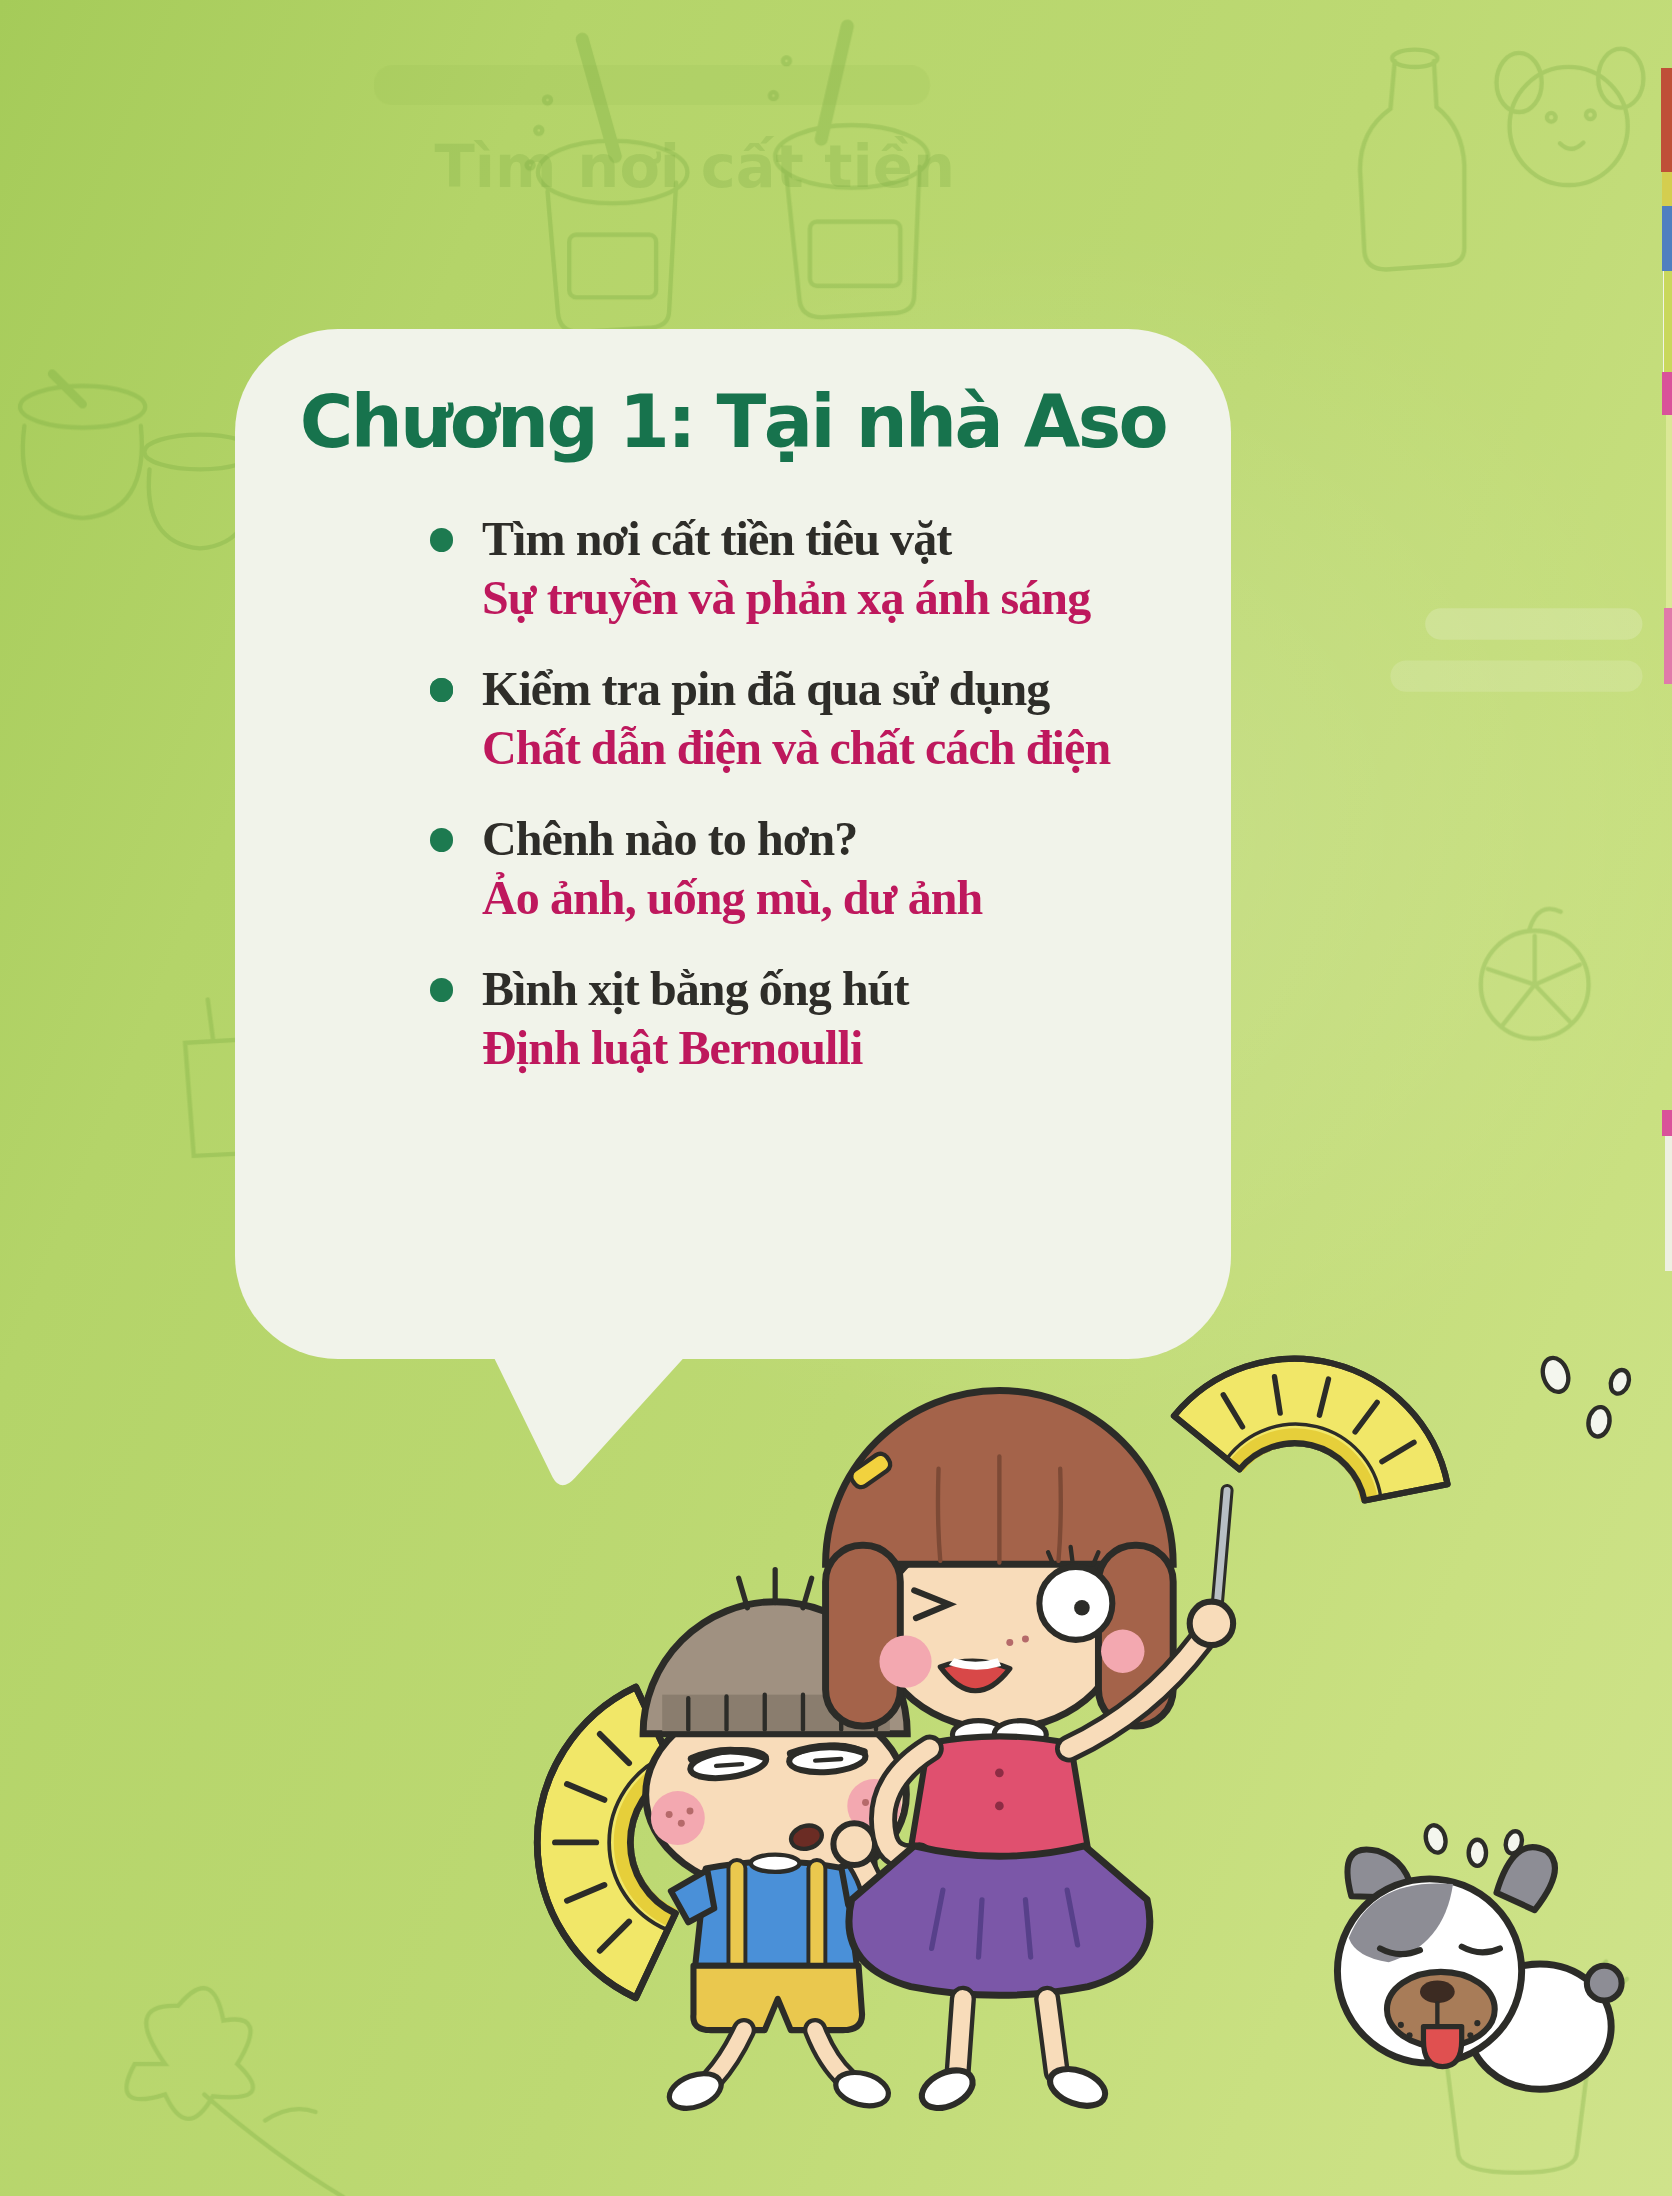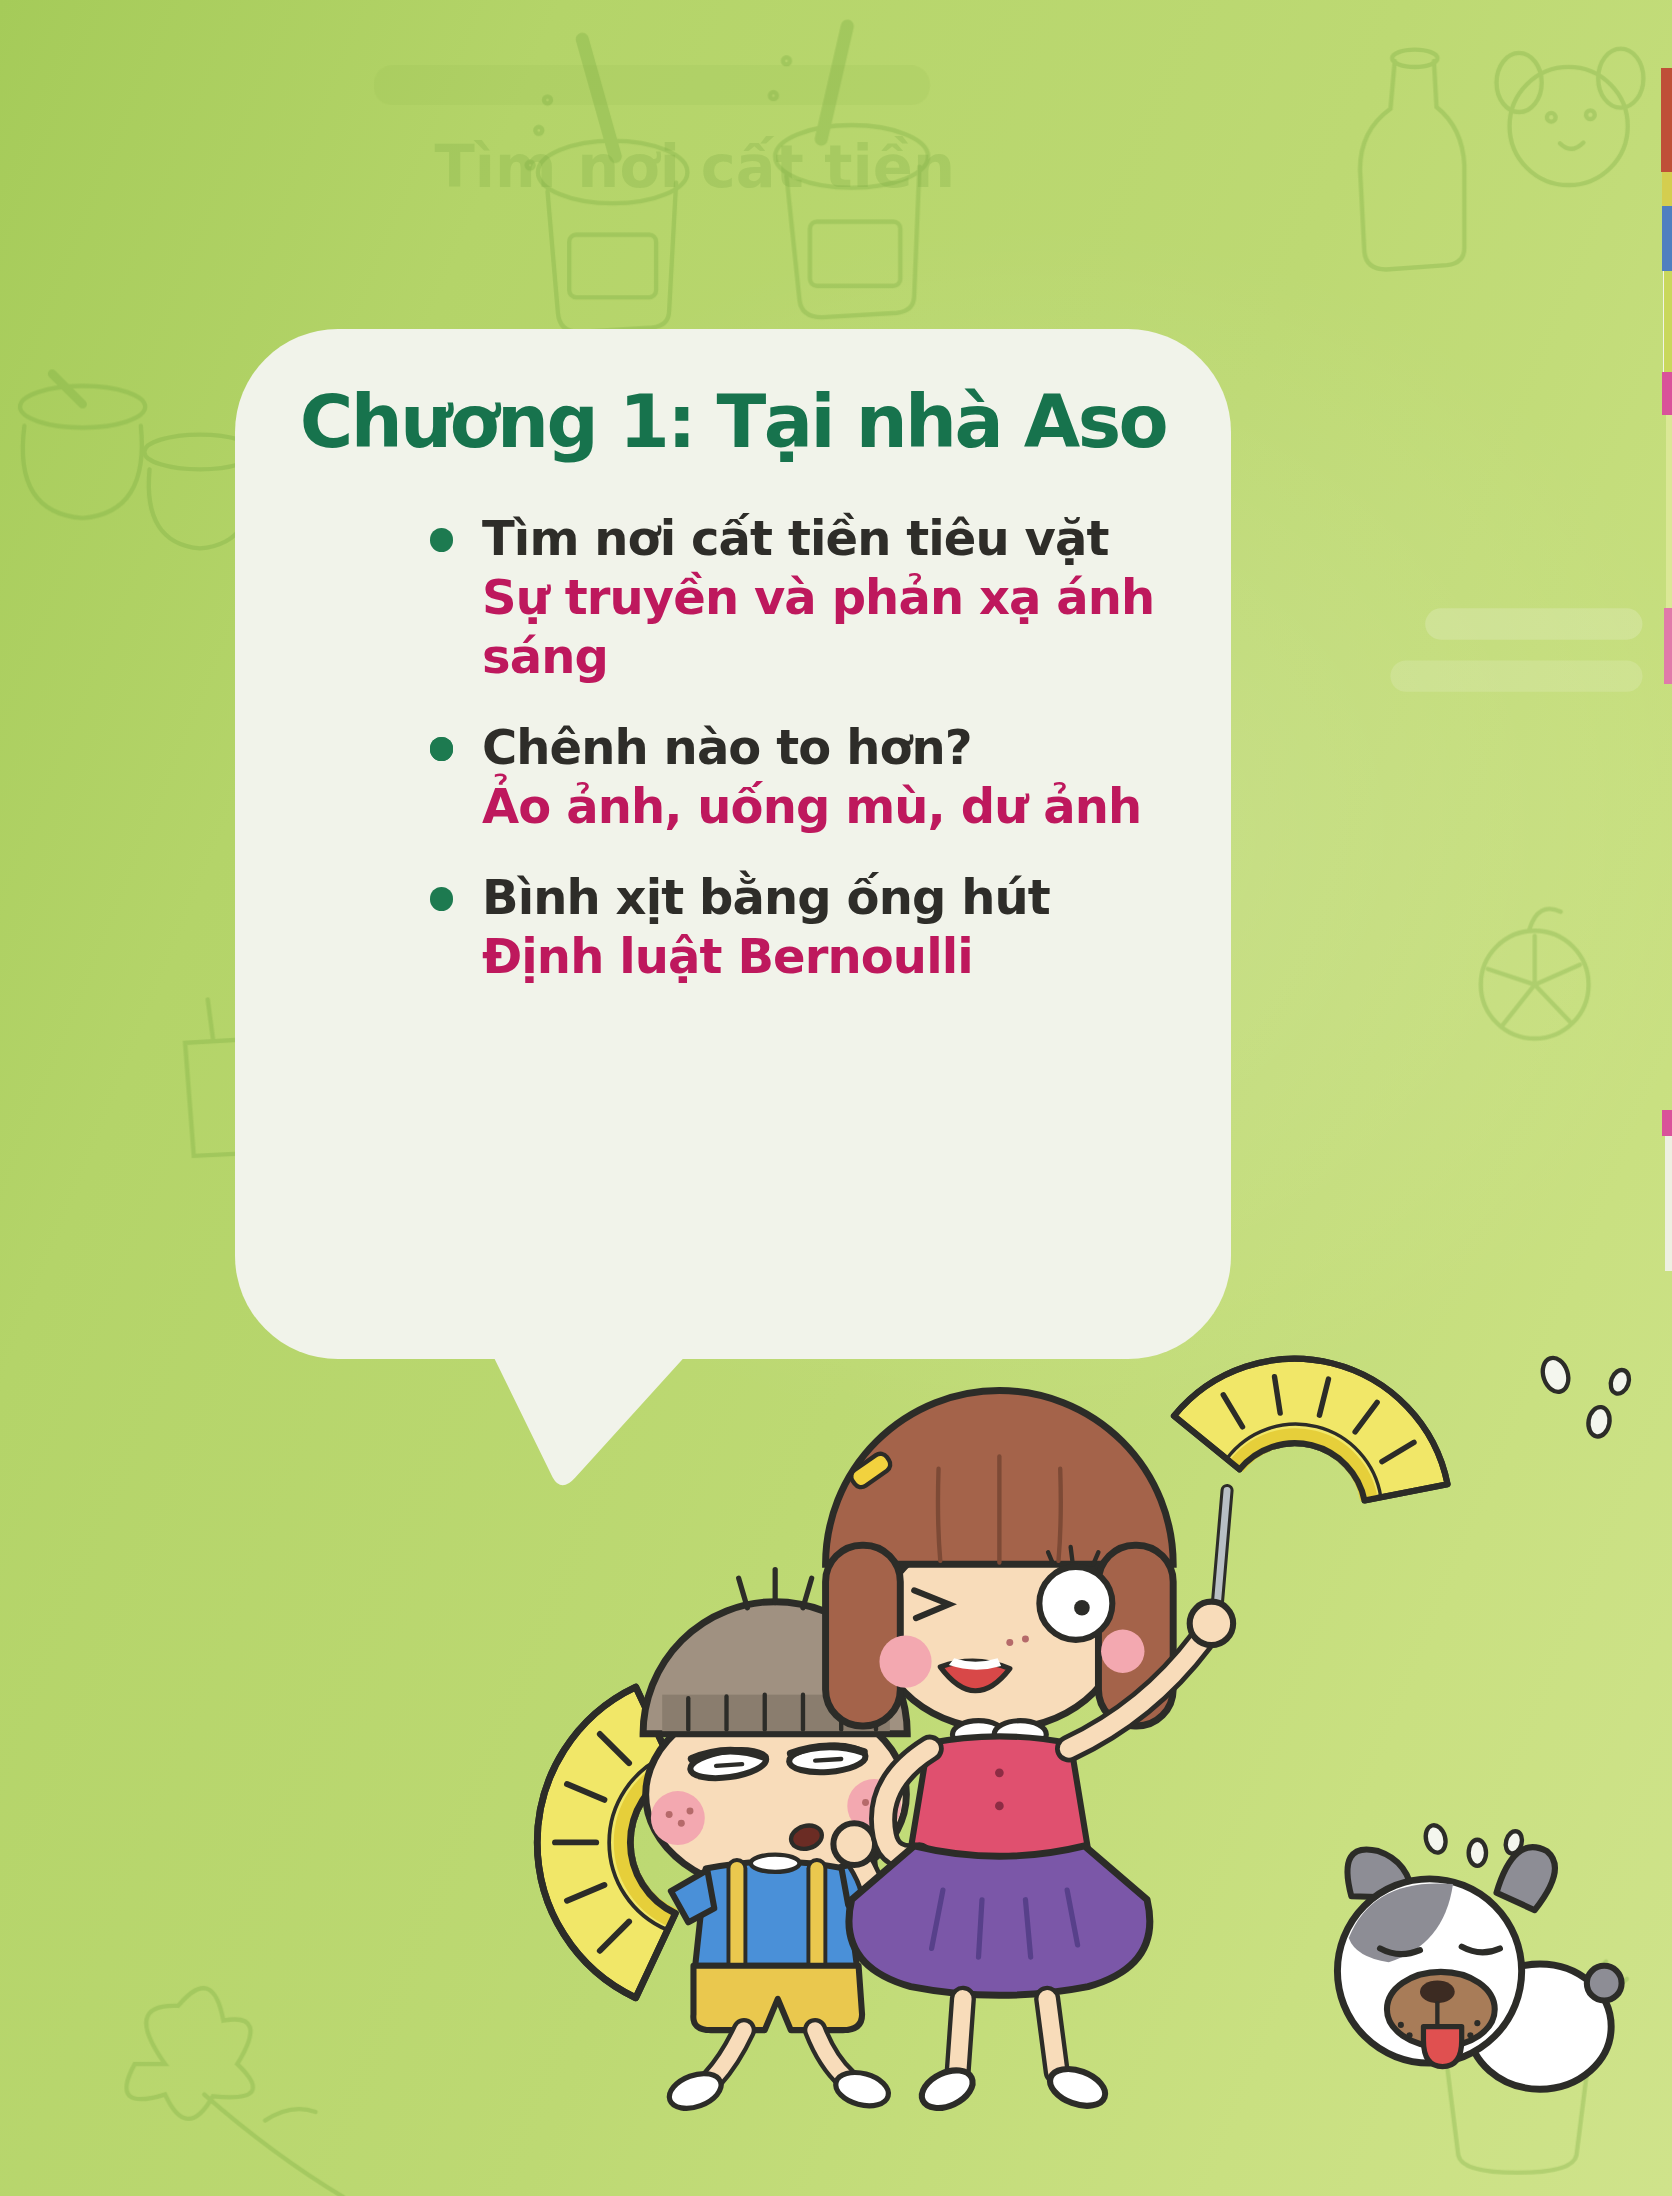--- a/index.html
+++ b/index.html
@@ -13,21 +13,21 @@
   
   .bubble{
     position:absolute;left:235px;top:329px;width:996px;height:1030px;
     background:#f1f3ea;border-radius:103px;box-sizing:border-box;
     padding:50px 61px 0 61px;
   }
   .bubble-title{
     text-align:center;font-size:73px;font-weight:800;letter-spacing:-2.6px;
     color:#17734d;white-space:nowrap;
   }
-  ul.toc{list-style:none;margin:45px 0 0 132px;padding:0;}
+  ul.toc{list-style:none;margin:45px 0 0 132px;padding:0;font-family:Liberation Serif, serif;}
   ul.toc li{position:relative;padding-left:54px;margin-bottom:32px;}
   .dot{position:absolute;left:1.7px;top:19px;width:23.5px;height:23.5px;border-radius:50%;background:#1d7a50;}
   .topic{font-size:48px;line-height:59px;font-weight:600;color:#2e2d29;letter-spacing:-0.9px;}
   .concept{font-size:48px;line-height:59px;font-weight:800;color:#be185d;letter-spacing:-0.9px;}
   
   .tab{position:absolute;right:0;}
   .scene,.doodles{position:absolute;left:0;top:0;pointer-events:none;}
 </style>
 </head>
 <body>
@@ -118,20 +118,25 @@
 <div class="bubble">
   <div class="bubble-title">Chương 1: Tại nhà Aso</div>
   <ul class="toc">
     <li>
       <span class="dot"></span>
       <div class="topic">Tìm nơi cất tiền tiêu vặt</div>
       <div class="concept">Sự truyền và phản xạ ánh sáng</div>
     </li>
     <li>
       <span class="dot"></span>
+    </li>
+    <li>
+      <span class="dot"></span>
+      <div class="topic">Kiểm tra pin đã qua sử dụng</div>
+      <div class="concept">Chất dẫn điện và chất cách điện</div>
     </li>
     <li>
       <span class="dot"></span>
       <div class="topic">Chênh nào to hơn?</div>
       <div class="concept">Ảo ảnh, uống mù, dư ảnh</div>
     </li>
     <li>
       <span class="dot"></span>
       <div class="topic">Bình xịt bằng ống hút</div>
       <div class="concept">Định luật Bernoulli</div>

